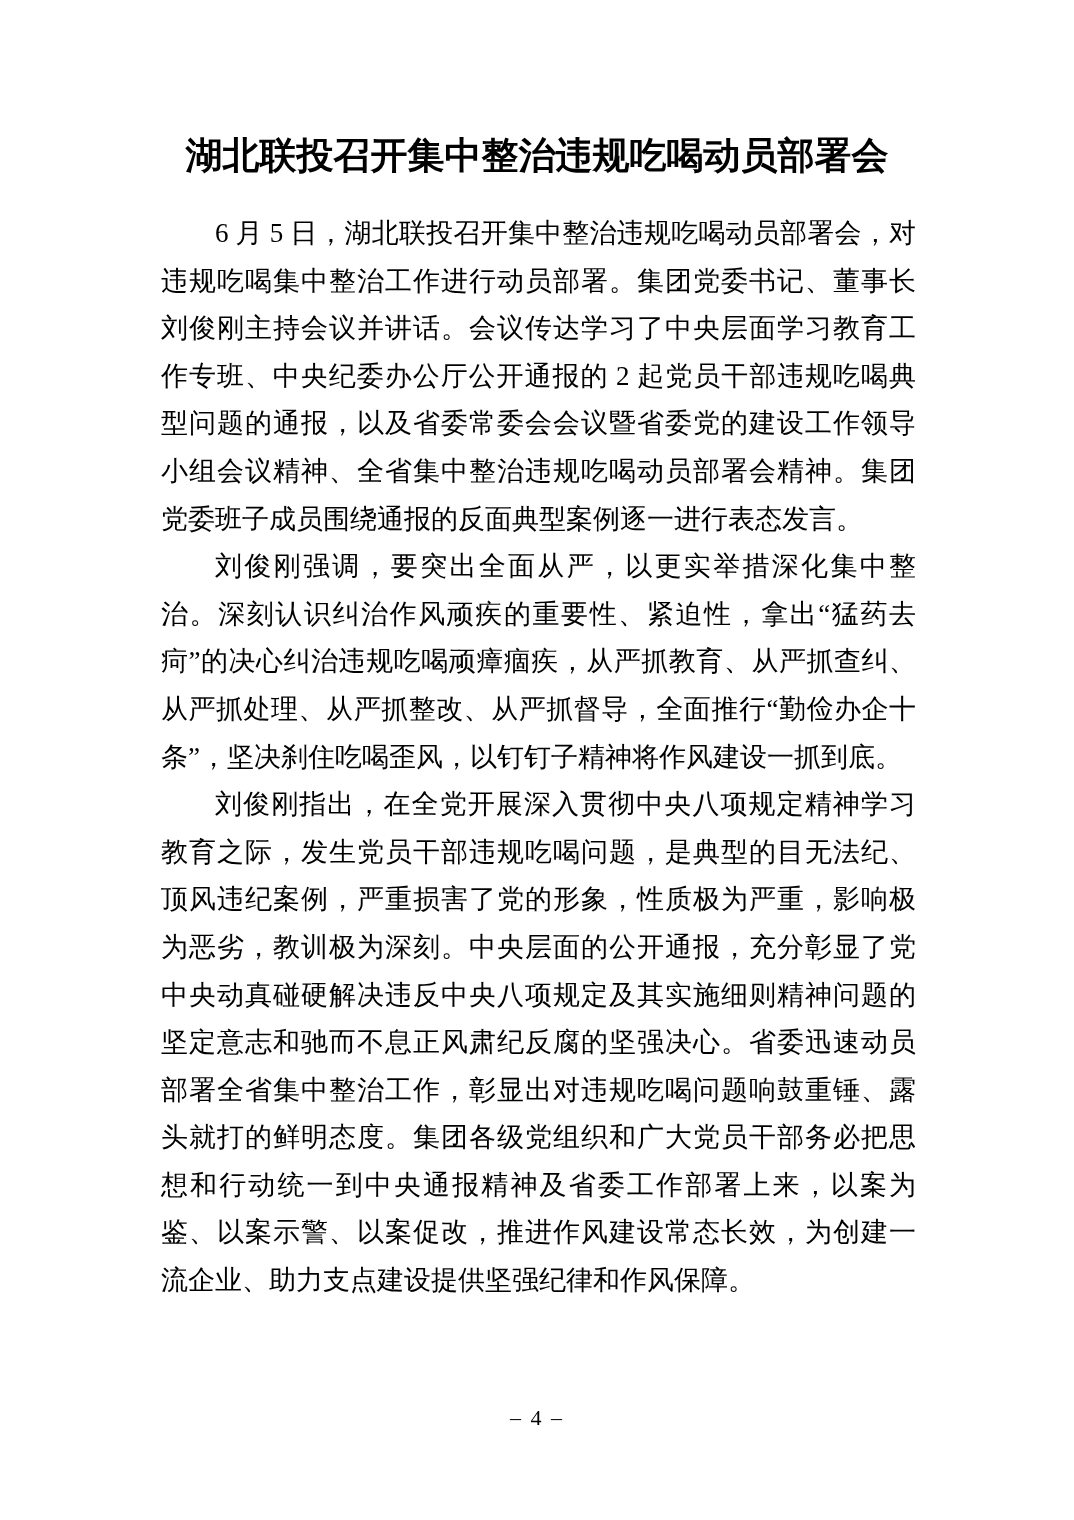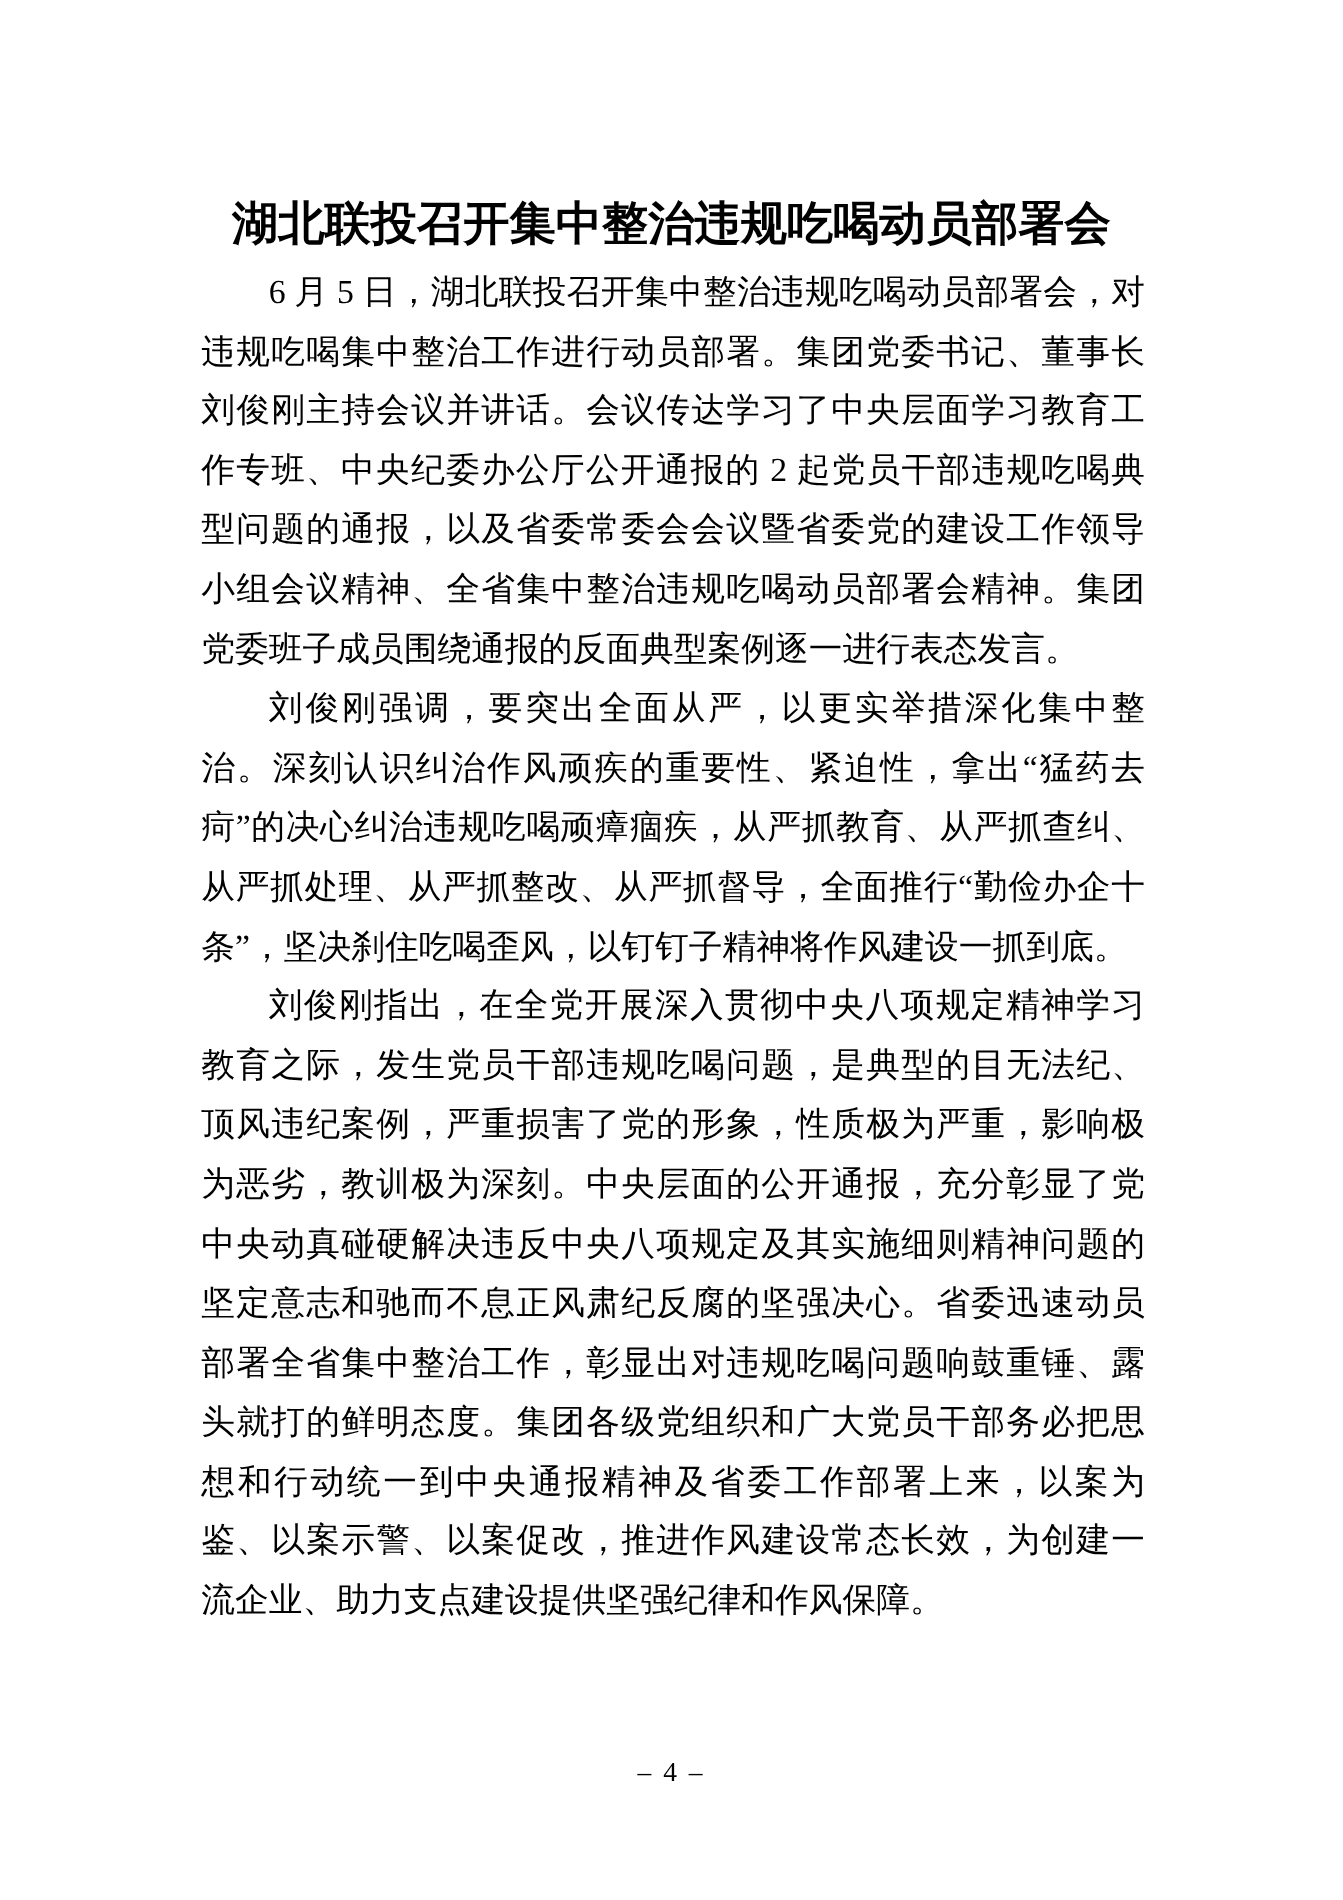--- a/index.html
+++ b/index.html
@@ -20,21 +20,20 @@
     position: absolute;
     top: 130px;
     left: 0;
     width: 100%;
     text-align: center;
     font-size: 37px;
     font-weight: bold;
     letter-spacing: 0px;
     line-height: 52px;
     white-space: nowrap;
-    margin-top: 24px;
   }
   .doc-body {
     position: absolute;
     top: 210px;
     left: 161px;
     width: 755px;
     font-size: 27px;
     line-height: 47.6px;
     text-align: justify;
     text-justify: inter-character;

